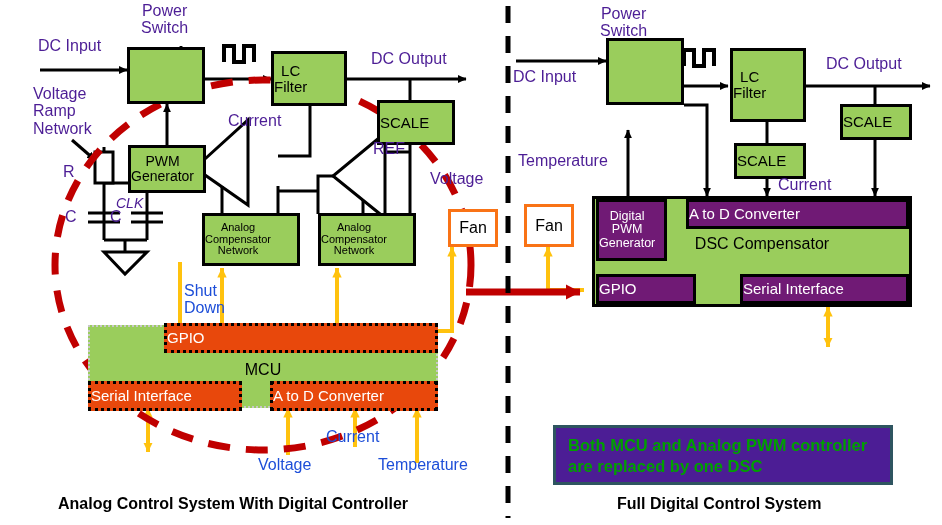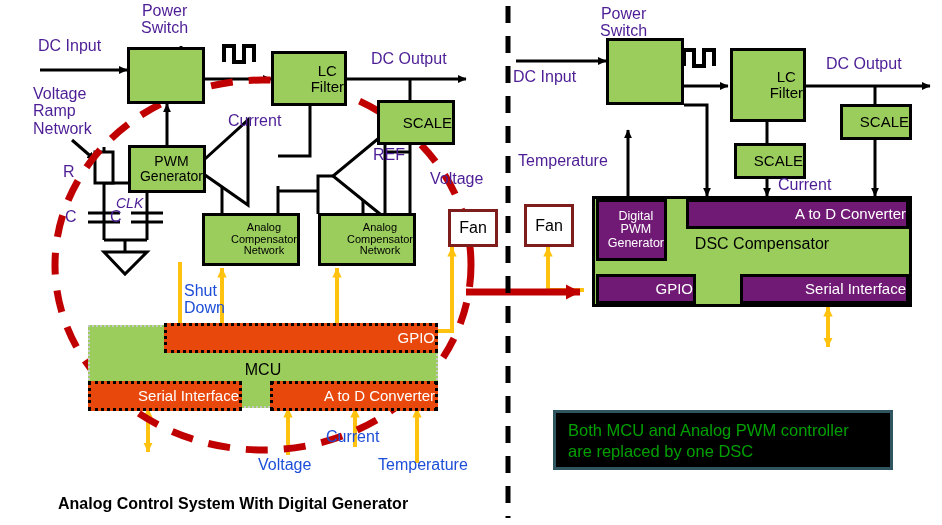--- a/index.html
+++ b/index.html
@@ -16,21 +16,21 @@
     overflow:hidden;
   }
   #svgroot{position:absolute;left:0;top:0;width:942px;height:525px;}
 
   
   .blk{
     position:absolute;
     box-sizing:border-box;
     display:flex;
     align-items:center;
-    justify-content:flex-end;
+    justify-content:flex-start;
     text-align:center;
     line-height:1.05;
     color:#000;
   }
   .green{
     background:#9ACD5C;
     border:3px solid #000;
     font-size:15px;
   }
   .orange{
@@ -48,21 +48,21 @@
   .green-dot{
     background:#9ACD5C;
     border:2px dotted #cfcfcf;
     font-size:15px;
   }
   .nob{border:none;}
   .fanbox{
     position:absolute;
     box-sizing:border-box;
     background:#ffffff;
-    border:3px solid #7f1d1d;
+    border:3px solid #f97316;
     display:flex;align-items:center;justify-content:center;
     font-size:16px;color:#000;
   }
 
   
   .txt{
     position:absolute;
     color:#4c1d95;
     font-size:16px;
     line-height:1.08;
@@ -73,28 +73,29 @@
   .title{
     position:absolute;
     font-size:16px;
     font-weight:bold;
     color:#000;
     white-space:pre;
   }
   .callout{
     position:absolute;
     box-sizing:border-box;
-    background:#000000;
+    background:#4c1d95;
     border:3px solid #2E5560;
     color:#00A000;
-    font-weight:normal;
+    font-weight:bold;
     font-size:16.5px;
     line-height:1.3;
     padding:7px 10px 7px 12px;
     white-space:pre-line;
+    margin-top:15px;
   }
 </style>
 </head>
 <body>
 
 <div id="stage">
 
   <svg id="svgroot" viewBox="0 0 942 525">
     <defs>
       <marker id="ah" markerWidth="9" markerHeight="9" refX="8" refY="4.5" orient="auto" markerUnits="userSpaceOnUse">
@@ -299,34 +300,34 @@
   <div class="txt" style="left:63px;top:163px;">R</div>
 
   <div class="txt small" style="left:116px;top:196px;">CLK</div>
 
   <div class="txt" style="left:65px;top:208px;">C</div>
 
   <div class="txt" style="left:110px;top:208px;">C</div>
 
   <div class="txt" style="left:228px;top:112px;">Current</div>
 
-  <div class="txt" style="left:373px;top:146px;">REF</div>
+  <div class="txt" style="left:373px;top:140px;">REF</div>
 
   <div class="txt" style="left:430px;top:170px;">Voltage</div>
 
   <div class="txt gold" style="left:184px;top:282px;">Shut
 Down</div>
 
   <div class="txt gold" style="left:258px;top:456px;">Voltage</div>
 
   <div class="txt gold" style="left:326px;top:428px;">Current</div>
 
   <div class="txt gold" style="left:378px;top:456px;">Temperature</div>
 
-  <div class="title" style="left:58px;top:495px;">Analog Control System With Digital Generator</div>
+  <div class="title" style="left:58px;top:495px;">Analog Control System With Digital Controller</div>
 
   <div class="blk green" style="left:606px;top:38px;width:78px;height:67px;"></div>
 
   <div class="blk green" style="left:730px;top:48px;width:76px;height:74px;">
     <span style="white-space:pre-line">LC
 Filter</span>
   </div>
 
   <div class="blk green" style="left:840px;top:104px;width:72px;height:36px;">
     <span>SCALE</span>
@@ -370,14 +371,15 @@
 
   <div class="txt" style="left:826px;top:55px;">DC Output</div>
 
   <div class="txt" style="left:518px;top:152px;">Temperature</div>
 
   <div class="txt" style="left:778px;top:176px;">Current</div>
 
   <div class="callout" style="left:553px;top:410px;width:340px;height:60px;">Both MCU and Analog PWM controller
 are replaced by one DSC</div>
 
+  <div class="title" style="left:617px;top:495px;">Full Digital Control System</div>
 
 </div>
 
 </body></html>

